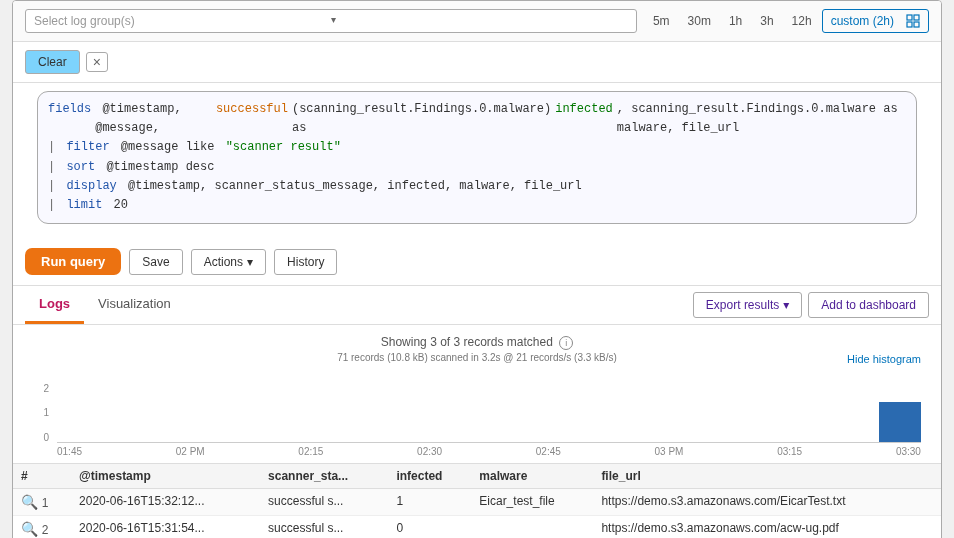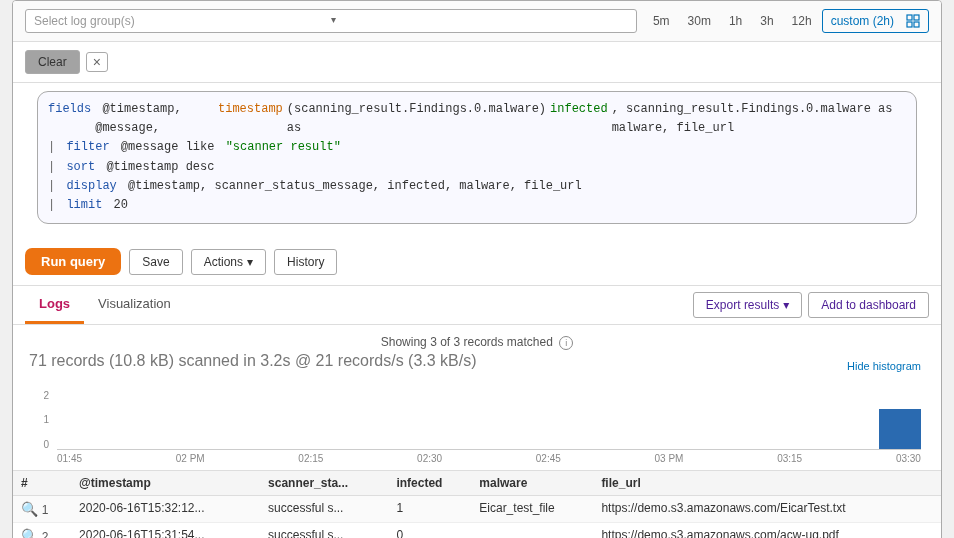--- a/index.html
+++ b/index.html
@@ -76,21 +76,21 @@
     .query-bar {
       padding: 8px 12px;
       background: #fff;
       border-bottom: 1px solid #ddd;
       display: flex;
       align-items: center;
       gap: 6px;
     }
     .clear-btn {
       padding: 4px 12px;
-      background: #a3a3a3;
+      background: #7dd3fc;
       border: 1px solid #aaa;
       border-radius: 3px;
       font-size: 12px;
       cursor: pointer;
       color: #333;
     }
     .log-path-tag {
       display: flex;
       align-items: center;
       background: #fff;
@@ -201,21 +201,22 @@
     .chart-area {
       padding: 10px 16px 0;
     }
     .chart-header {
       text-align: center;
       font-size: 12px;
       color: #555;
       margin-bottom: 2px;
     }
     .chart-sub {
-      font-size: 16px;
+      text-align: center;
+      font-size: 10px;
       color: #777;
       margin-bottom: 20px;
     }
     .hide-histogram {
       float: right;
       font-size: 11px;
       color: #0073bb;
       cursor: pointer;
       margin-top: -30px;
       margin-right: 4px;
@@ -348,21 +349,21 @@
     <div class="log-path-tag">
       <span class="close-x">×</span>
     </div>
   </div>
 
   <div style="padding: 0 12px 6px; background:#fff;">
     <div class="code-editor">
       <div class="code-line">
         <span class="kw-blue">fields</span>
         <span>&nbsp;@timestamp, @message,&nbsp;</span>
-        <span class="kw-orange">timestamp</span>
+        <span class="kw-orange">successful</span>
         <span>(scanning_result.Findings.0.malware) as&nbsp;</span>
         <span class="kw-green">infected</span>
         <span>, scanning_result.Findings.0.malware as malware, file_url</span>
       </div>
       <div class="code-line">
         <span class="pipe">|&nbsp;</span>
         <span class="kw-blue">filter</span>
         <span>&nbsp;@message like&nbsp;</span>
         <span class="kw-green">"scanner result"</span>
       </div>

